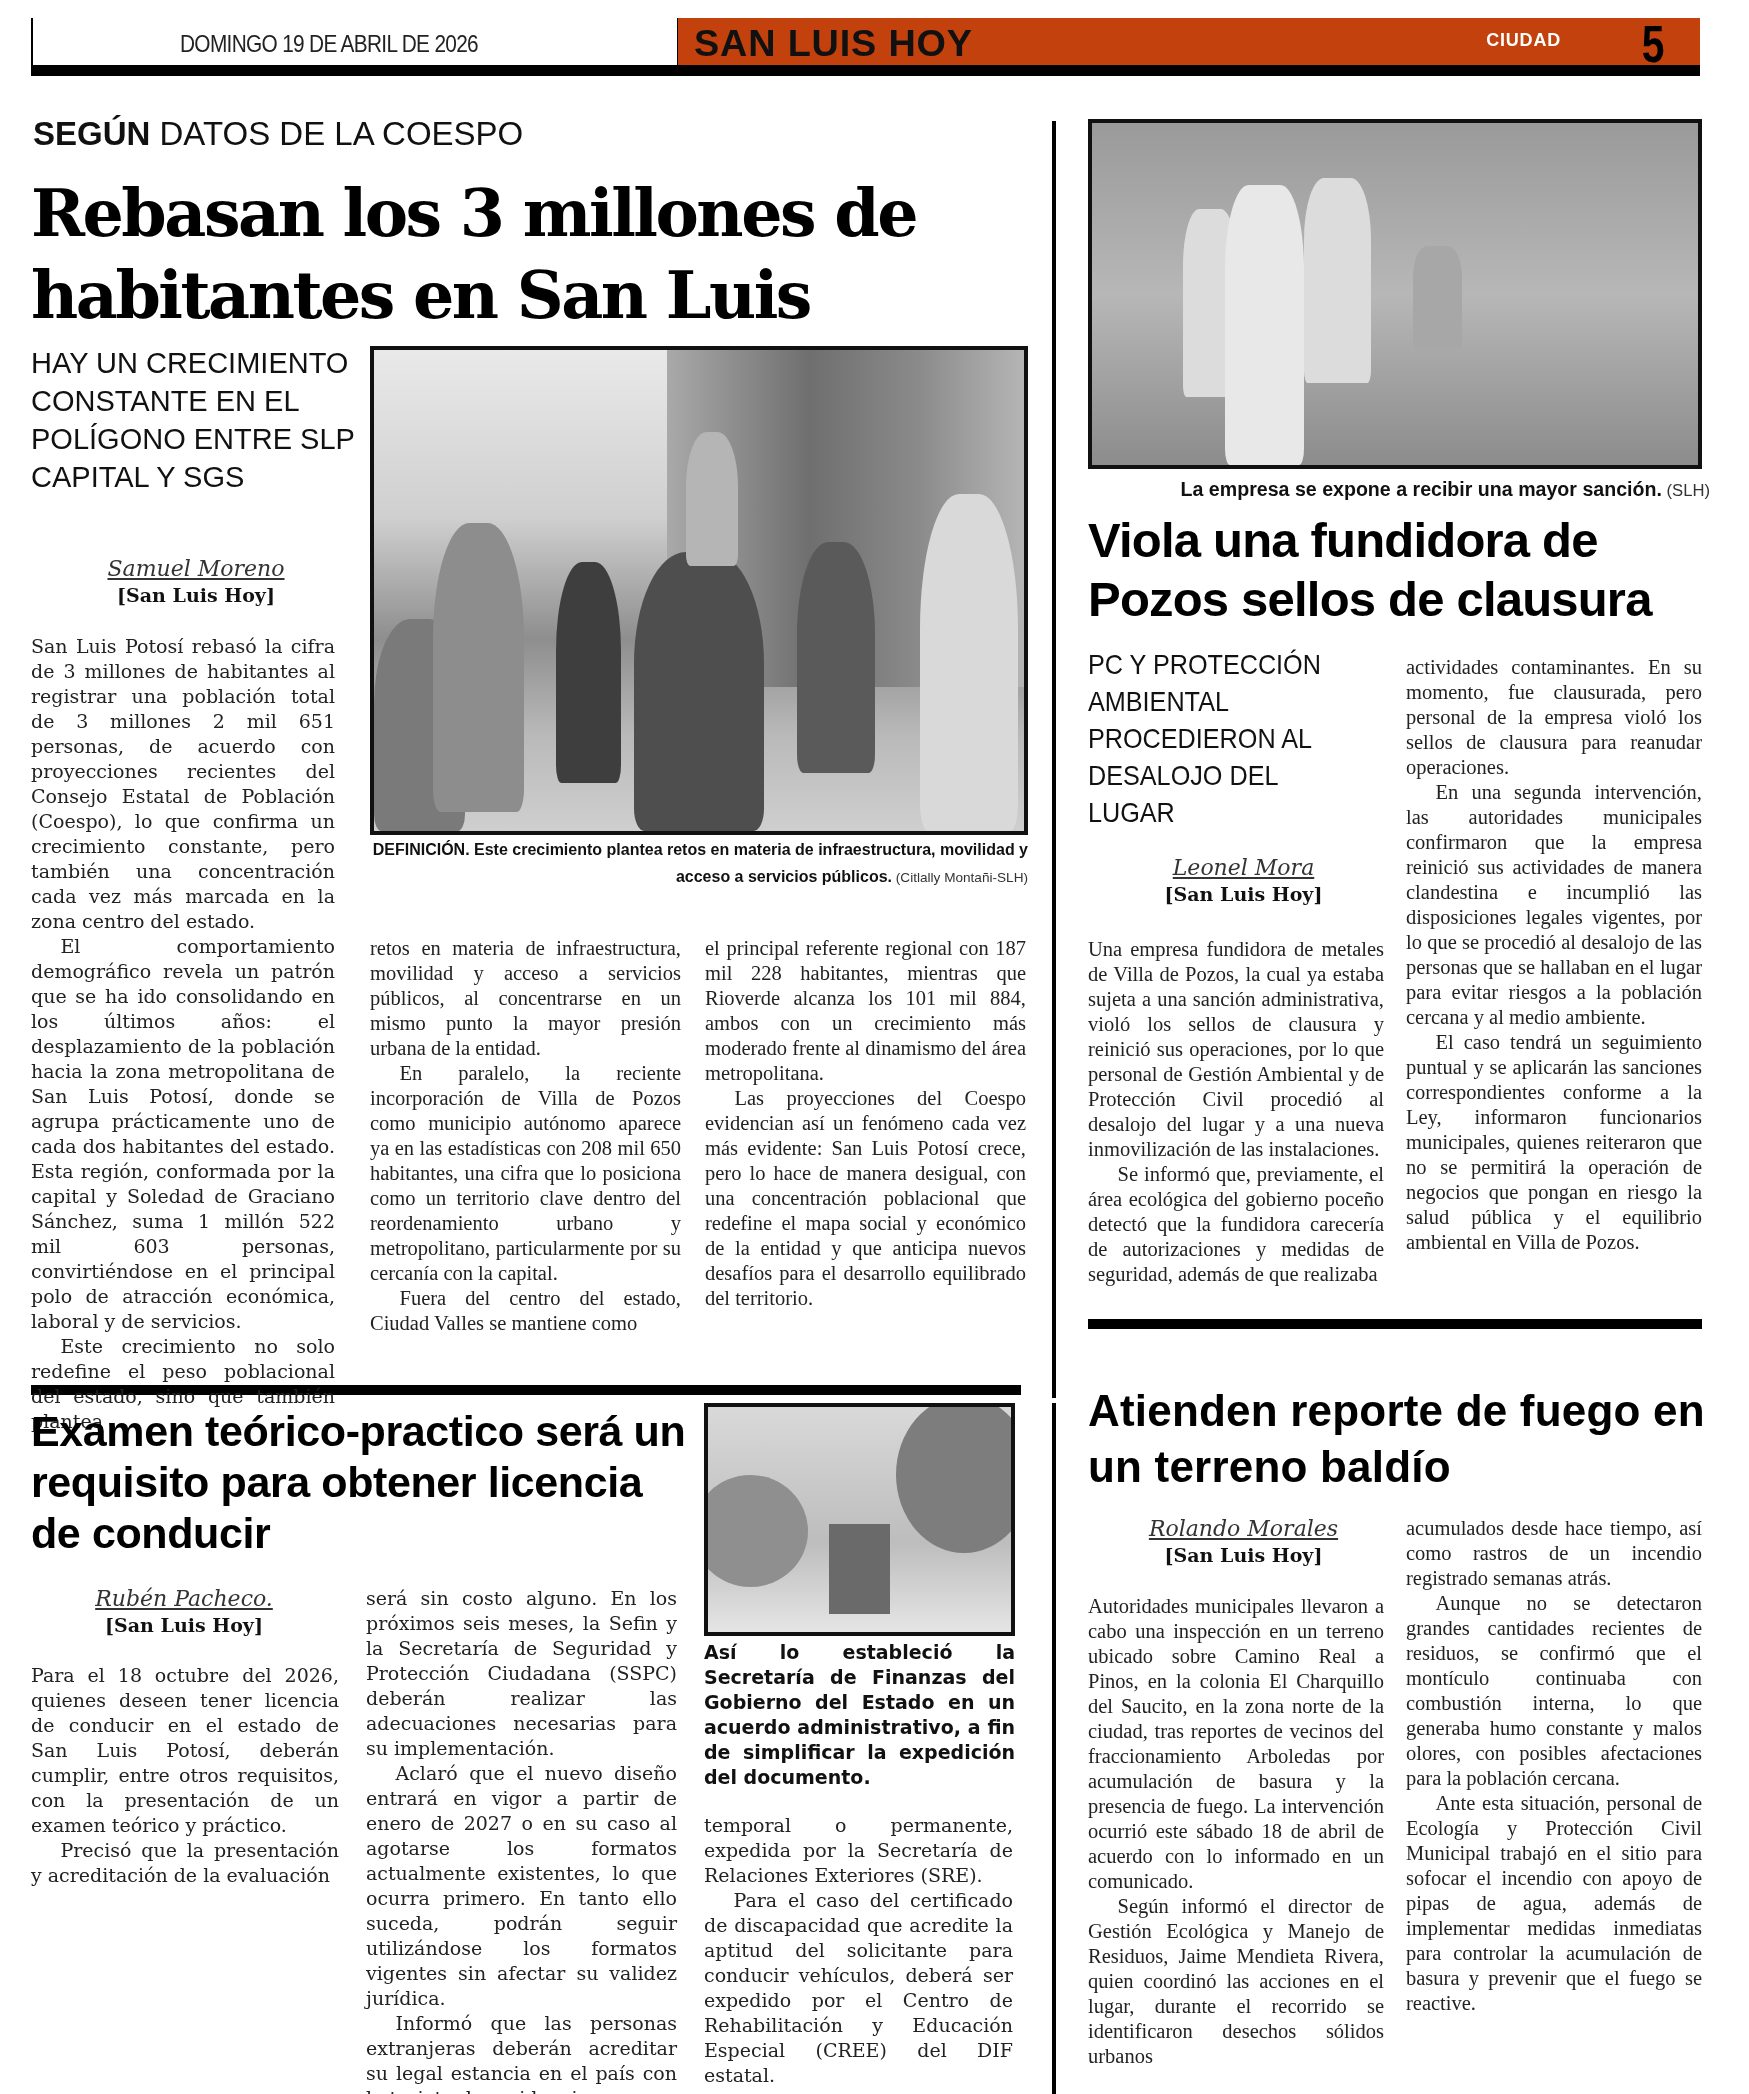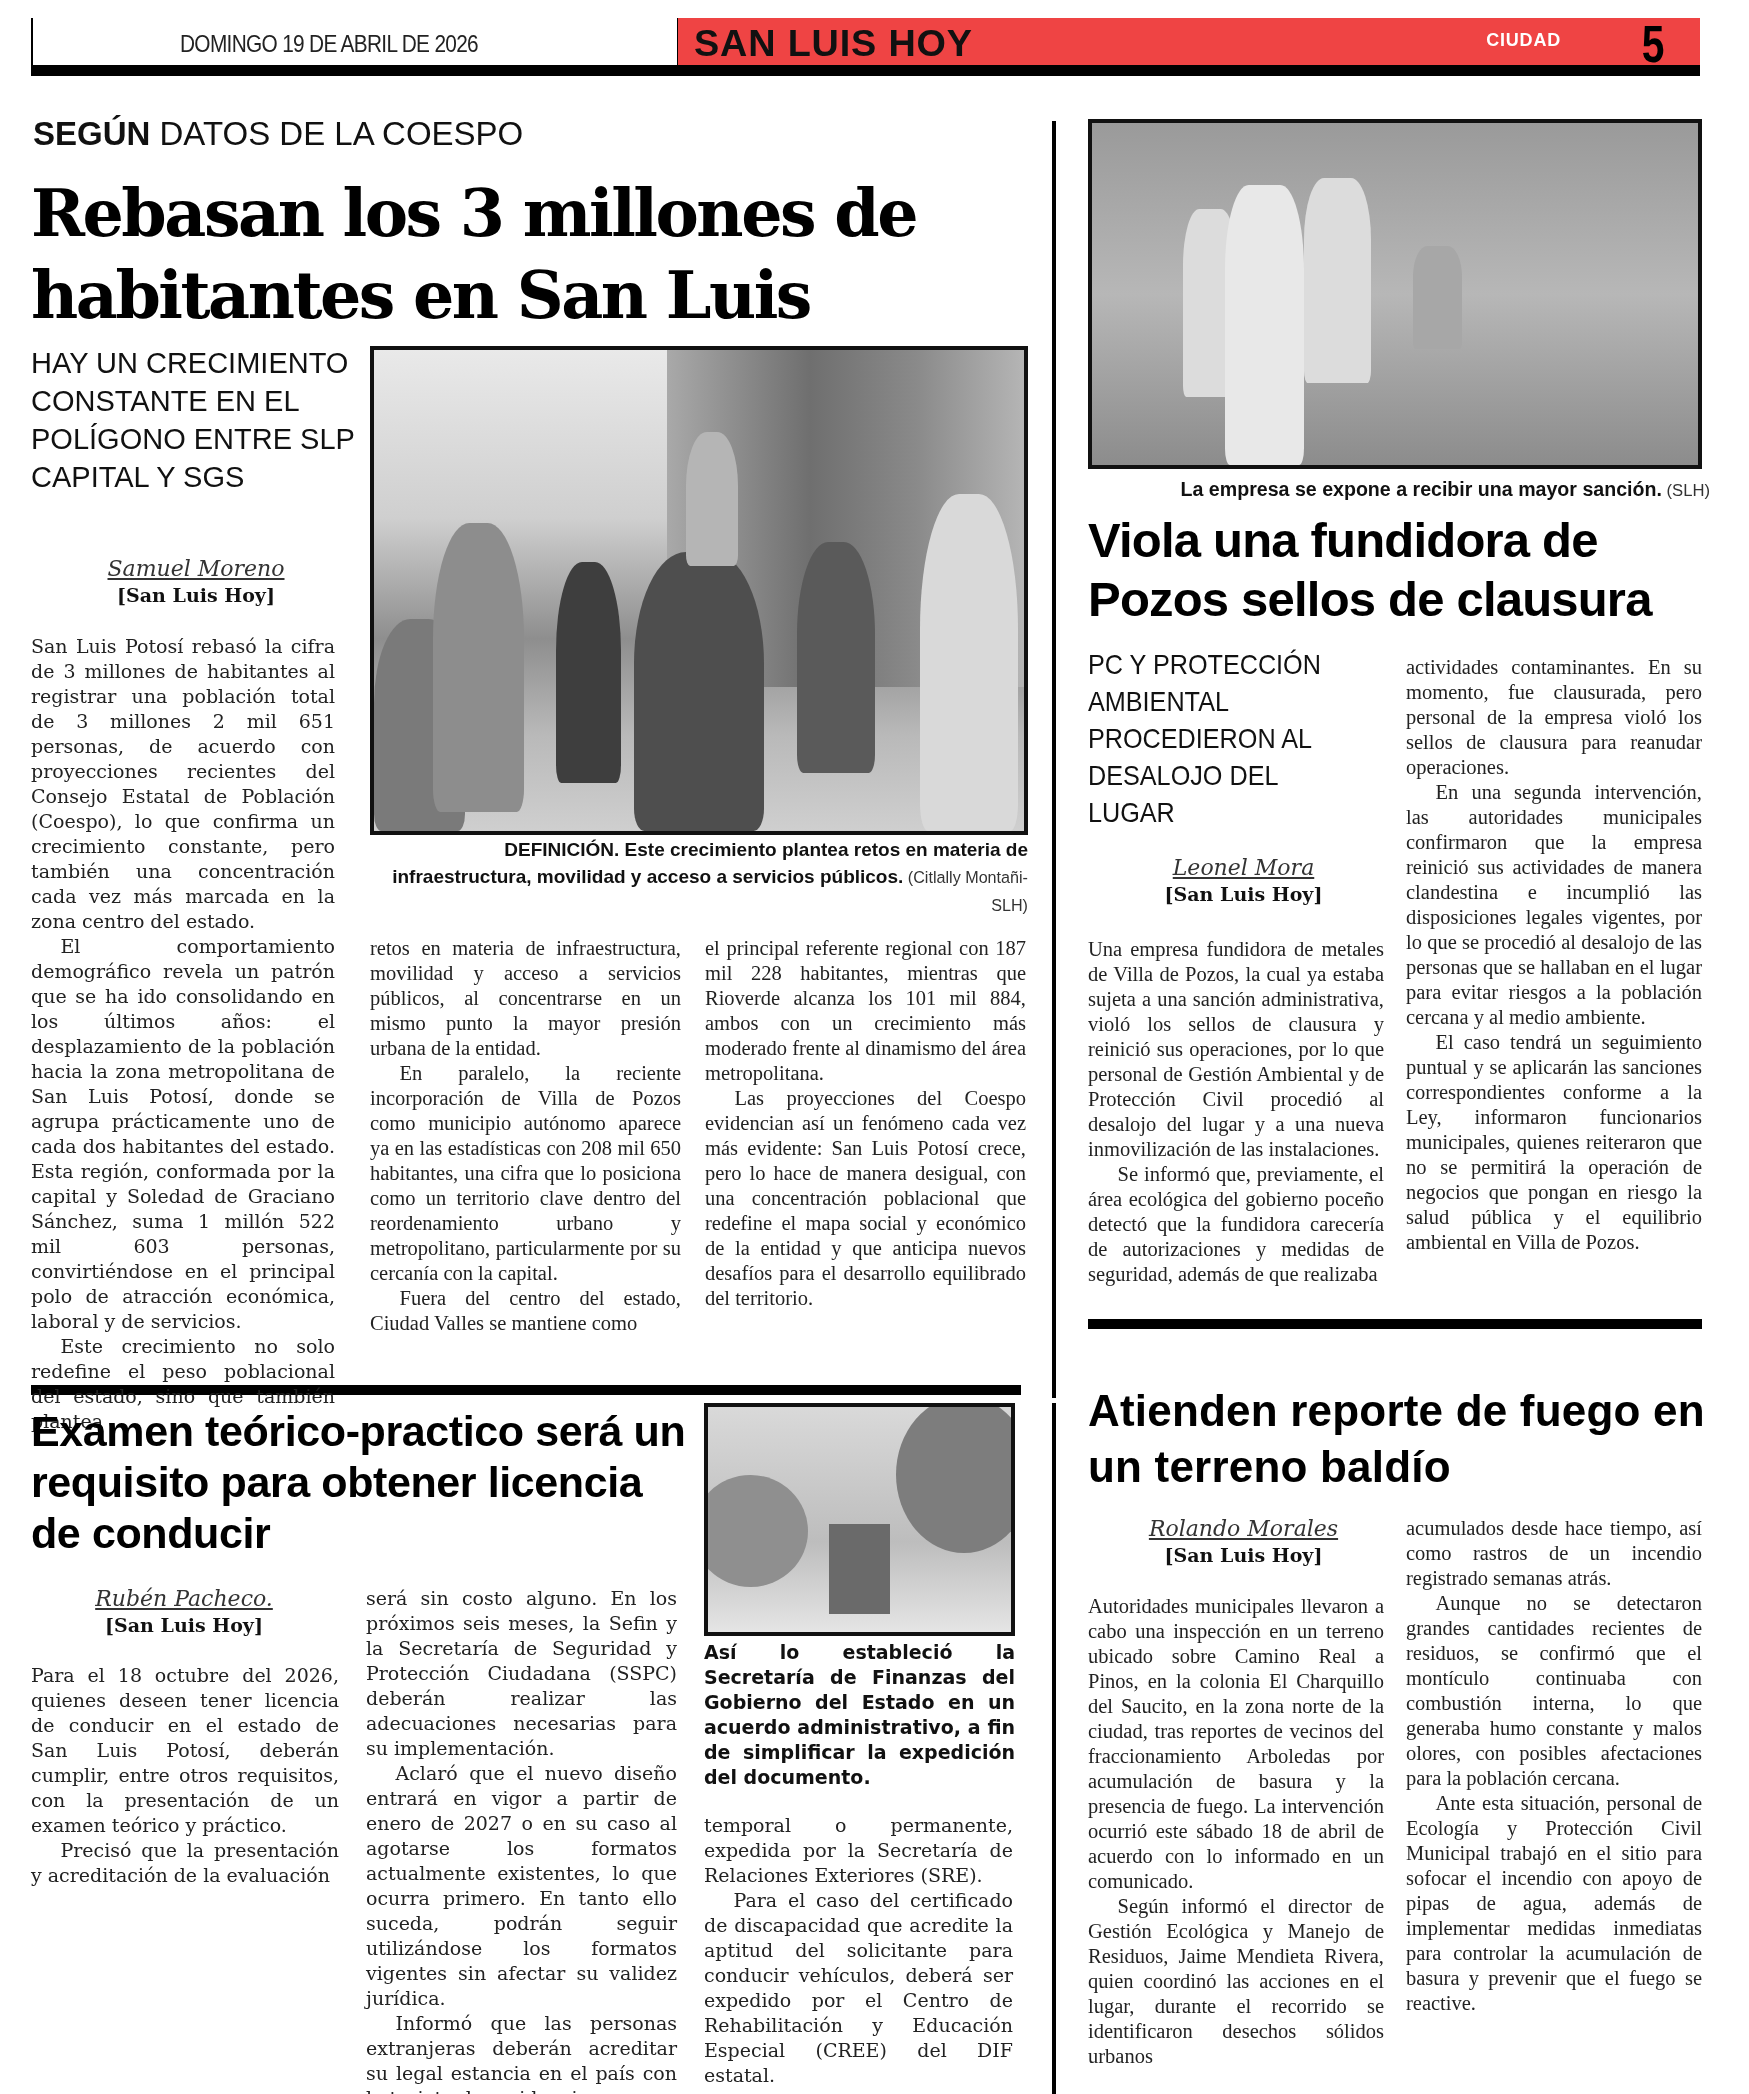--- a/index.html
+++ b/index.html
@@ -2,21 +2,21 @@
 <html style="font-size:13px"><head>
 <meta charset="utf-8">
 <style>
   * { box-sizing: border-box; margin: 0; padding: 0; }
   html, body { width: 1750px; height: 2095px; background: #ffffff; overflow: hidden; }
   body { position: relative; font-family: "DejaVu Serif", serif; color: #1a1a1a; }
 
   
   .masthead { position: absolute; left: 31px; top: 18px; width: 1669px; height: 57px; }
   .mh-left { position: absolute; left: 0; top: 0; width: 646px; height: 47px; border-left: 2.5px solid #000; background: #fff; }
-  .mh-right { position: absolute; left: 646px; top: 0; width: 1023px; height: 47px; background: #ef4444; border-left: 1.6px solid #000; }
+  .mh-right { position: absolute; left: 646px; top: 0; width: 1023px; height: 47px; background: #c2410c; border-left: 1.6px solid #000; }
   .mh-bar { position: absolute; left: 0; top: 47px; width: 1669px; height: 10.6px; background: #000; }
   .mh-date { position: absolute; left: 147px; top: 11.5px; font-family: "Liberation Sans", sans-serif; font-size: 24.5px; letter-spacing: -0.8px; color: #222; transform: scaleX(0.85); transform-origin: left; white-space: nowrap; }
   .mh-brand { position: absolute; left: 16.4px; top: 4.9px; font-family: "Liberation Sans", sans-serif; font-weight: bold; font-size: 36px; color: #111; letter-spacing: 0.8px; transform: scaleX(1.05); transform-origin: left; white-space: nowrap; }
   .mh-section { position: absolute; right: 139px; top: 11.5px; font-family: "Liberation Sans", sans-serif; font-weight: bold; font-size: 18px; color: #fff; letter-spacing: 0.8px; }
   .mh-page { position: absolute; right: 33px; top: -3.3px; font-family: "Liberation Sans", sans-serif; font-weight: bold; font-size: 51px; color: #000; transform: scaleX(0.8); }
 
   
   .body-text { font-family: "DejaVu Serif", serif; font-size: 19px; line-height: 25px; color: #222; text-align: justify; hyphens: manual; }
   .body-text p { text-indent: 0; }
   .body-text p + p { text-indent: 29.5px; }
@@ -33,21 +33,21 @@
   
   .kicker { position: absolute; left: 33px; top: 115px; font-family: "Liberation Sans", sans-serif; font-size: 33px; color: #111; white-space: nowrap; }
   .kicker .k-bold { font-weight: bold; }
   .main-headline { position: absolute; left: 31px; top: 172px; width: 1015px; font-family: "DejaVu Serif", serif; font-weight: bold; font-size: 65px; line-height: 82px; letter-spacing: -2.5px; color: #000; }
   .main-deck { position: absolute; left: 31px; top: 344px; width: 327px; font-family: "Liberation Sans", sans-serif; font-size: 29px; line-height: 38px; color: #111; }
   .main-byline { position: absolute; left: 65px; top: 556px; width: 262px; }
   .main-col1 { position: absolute; left: 31px; top: 634px; width: 304px; }
   .main-col2 { position: absolute; left: 370px; top: 936px; width: 311px; }
   .main-col3 { position: absolute; left: 705px; top: 936px; width: 321px; }
   .photo-main { left: 370px; top: 346px; width: 658px; height: 489px; }
-  .caption-main { left: 370px; top: 836px; width: 658px; font-size: 19px; line-height: 27px; }
+  .caption-main { left: 370px; top: 836px; width: 658px; font-size: 16px; line-height: 27px; }
   .caption-main .lead { font-weight: bold; }
 
   
   .photo-fund { left: 1088px; top: 119px; width: 614px; height: 350px; }
   .caption-fund { left: 1088px; top: 478px; width: 622px; font-size: 19.6px; font-weight: bold; white-space: nowrap; }
   .fund-headline { position: absolute; left: 1088px; top: 511px; width: 655px; font-family: "Liberation Sans", sans-serif; font-weight: bold; font-size: 49px; line-height: 59px; letter-spacing: -0.8px; color: #000; }
   .fund-deck { position: absolute; left: 1088px; top: 646px; width: 311px; font-family: "Liberation Sans", sans-serif; font-size: 28px; line-height: 37px; color: #111; transform: scaleX(0.9); transform-origin: left; }
   .fund-byline { position: absolute; left: 1121px; top: 855px; width: 245px; }
   .fund-col1 { position: absolute; left: 1088px; top: 937px; width: 296px; }
   .fund-col2 { position: absolute; left: 1406px; top: 655px; width: 296px; }

